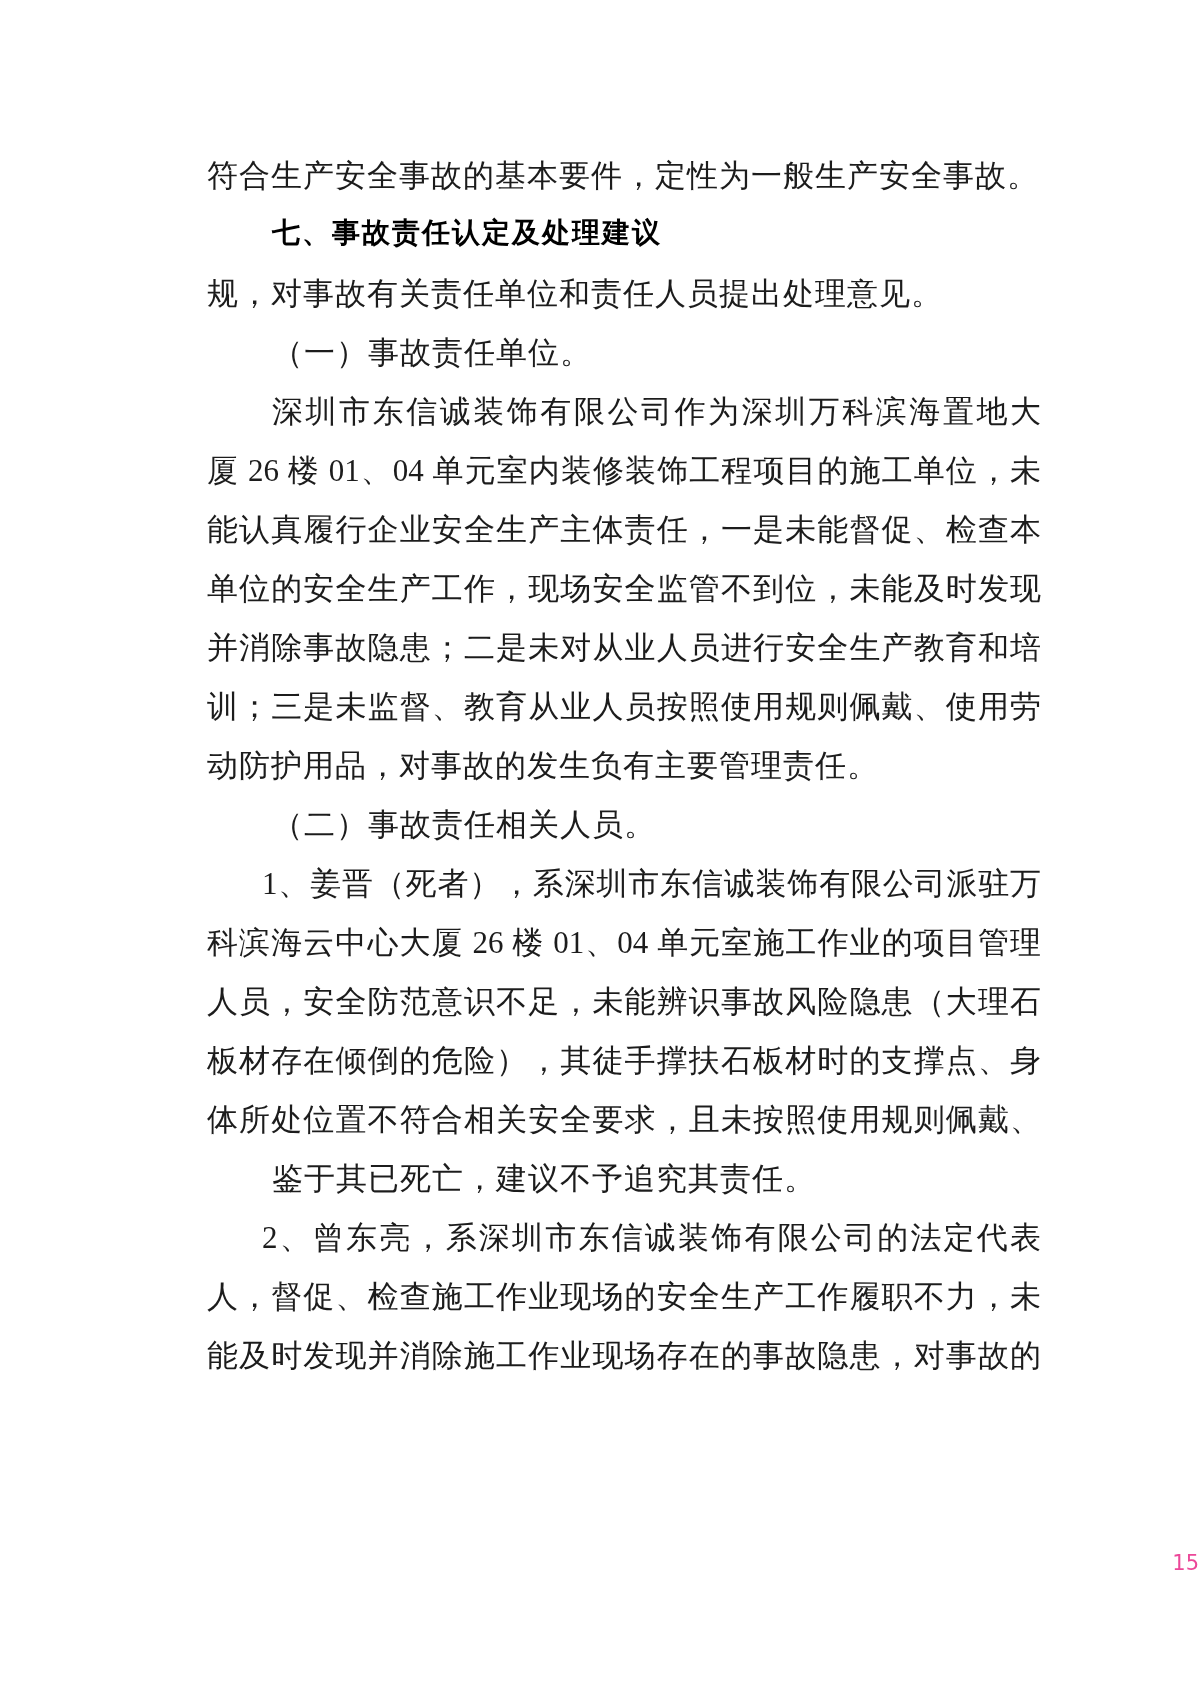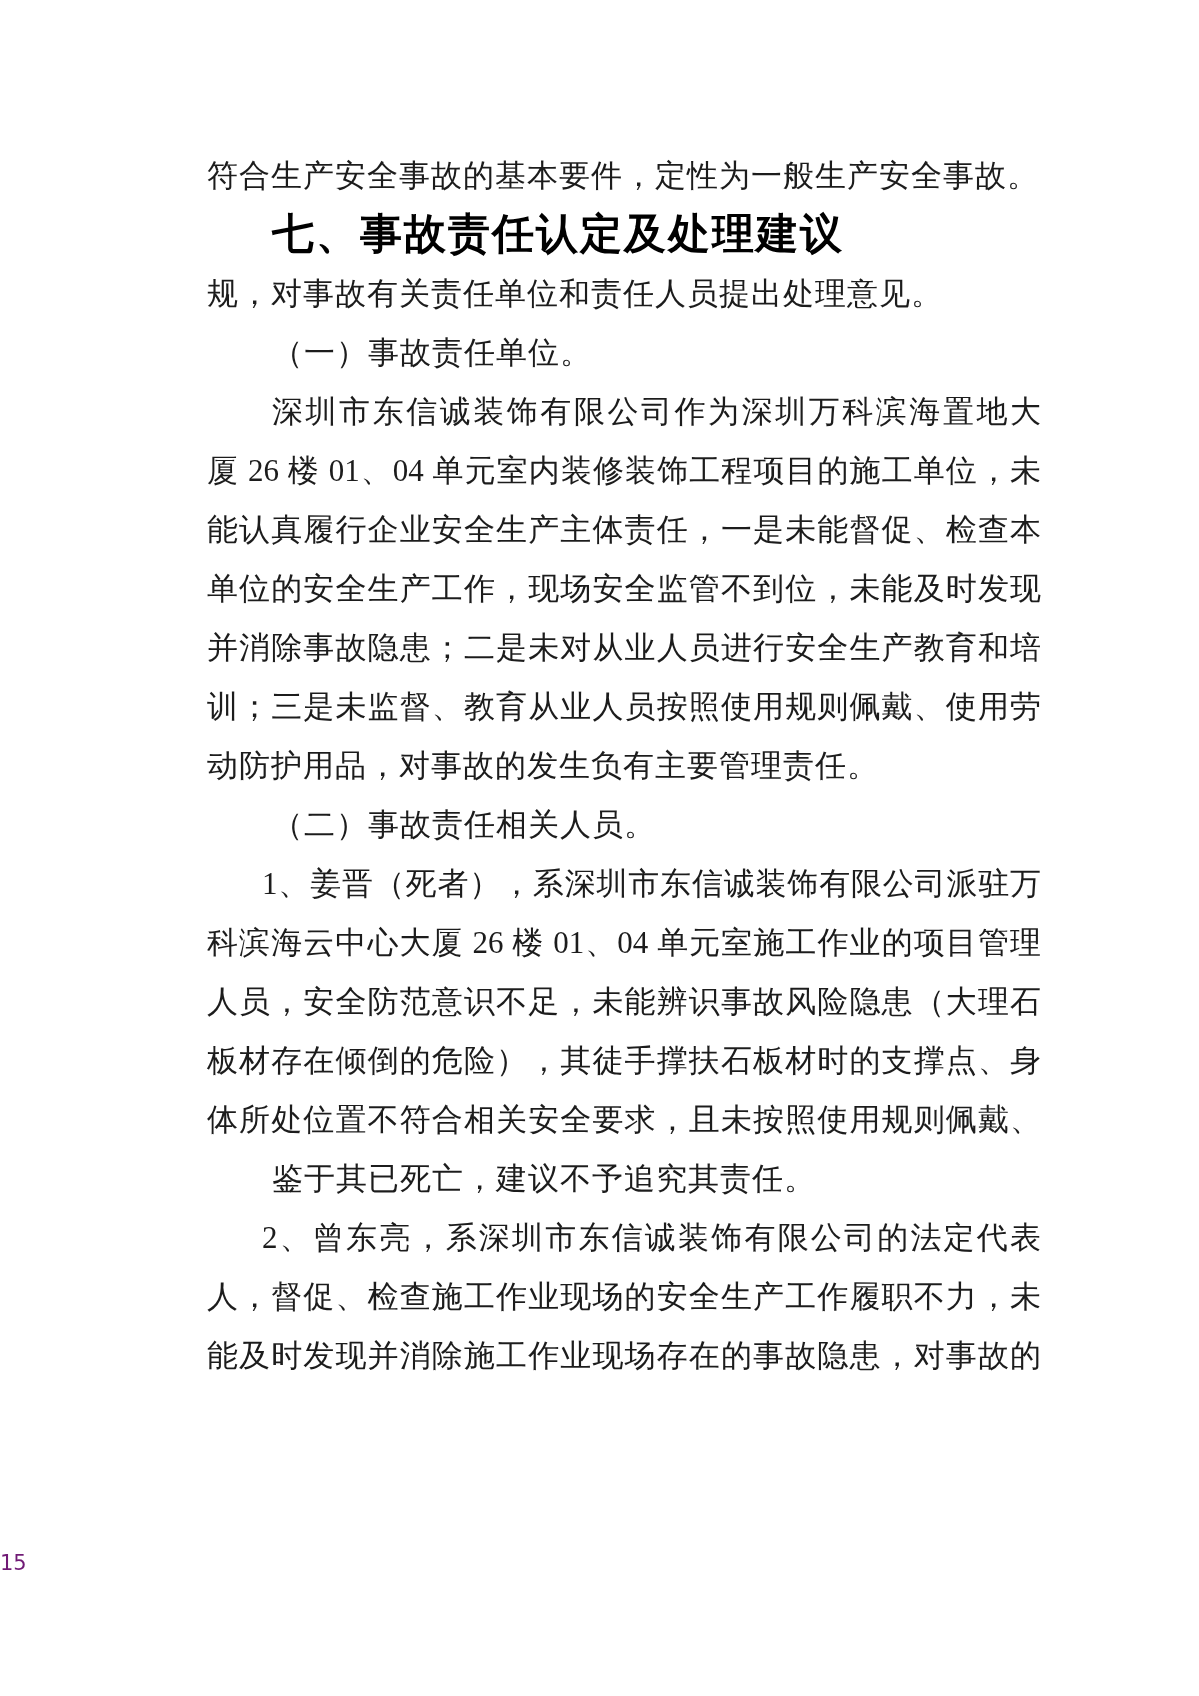--- a/index.html
+++ b/index.html
@@ -36,36 +36,36 @@
   }
   .line.justify {
     white-space: normal;
     text-align: justify;
     text-align-last: justify;
     letter-spacing: 0;
   }
   .line.indent-para { padding-left: 65px; }
   .line.indent-num  { padding-left: 55px; }
   .line.heading {
-    font-family: Liberation Serif, serif;
+    font-family: Liberation Mono, monospace;
     font-weight: 700;
-    font-size: 42px;
+    font-size: 28px;
     color: #000000;
     letter-spacing: 2px;
   }
   .page-number {
     position: absolute;
     top: 1547px;
     left: 0;
     width: 100%;
-    text-align: left;
+    text-align: right;
     font-family: "DejaVu Sans", "Liberation Sans", sans-serif;
     font-size: 21px;
     line-height: 32px;
-    color: #701a75;
+    color: #ec4899;
   }
 </style>
 </head>
 <body>
 
 <div class="page">
   <div class="content">
       <div class="line">符合生产安全事故的基本要件，定性为一般生产安全事故。</div>
       <div class="line indent-para heading">七、事故责任认定及处理建议</div>
       <div class="line">规，对事故有关责任单位和责任人员提出处理意见。</div>

